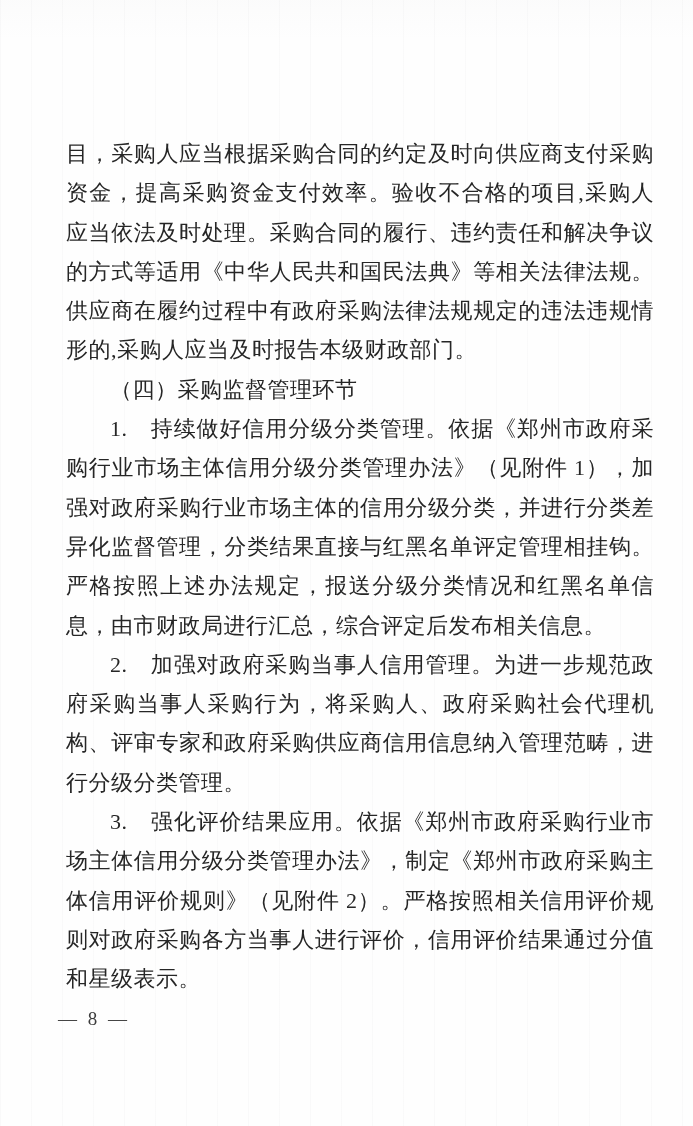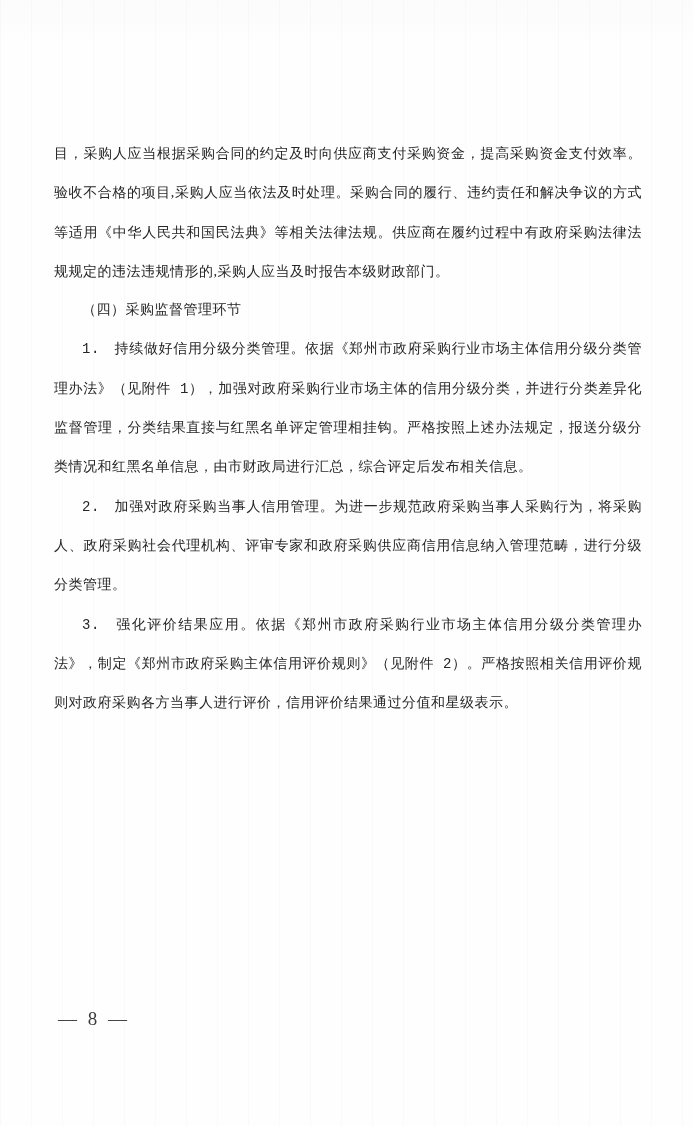--- a/index.html
+++ b/index.html
@@ -19,36 +19,35 @@
     background-image:
       repeating-linear-gradient(90deg,
         rgba(120,120,130,0.035) 0px, rgba(120,120,130,0.035) 1px,
         transparent 1px, transparent 31px),
       linear-gradient(180deg, rgba(200,200,205,0.05) 0px, transparent 40px);
     font-family: "Liberation Serif", "DejaVu Serif", serif;
     color: #262626;
   }
   .doc-body {
     position: absolute;
-    left: 54px;
+    left: 66px;
     top: 134px;
     width: 588px;
-    font-size: 14px;
+    font-size: 22px;
     line-height: 39.3px;
     text-align: justify;
     text-justify: inter-character;
     letter-spacing: 0.5px;
   }
   .doc-body p {
     margin: 0;
     padding: 0;
   }
   .doc-body p.indent {
     text-indent: 2em;
-    font-family: Liberation Mono, monospace;
   }
   .page-number {
     position: absolute;
     left: 58px;
     top: 1008px;
     font-size: 19px;
     letter-spacing: 3px;
     color: #3c3c3c;
     white-space: nowrap;
   }

